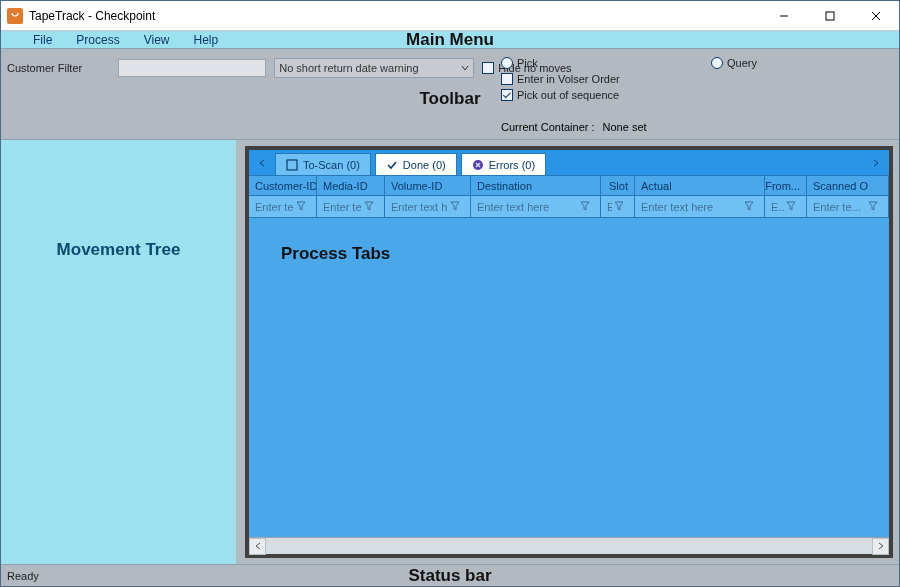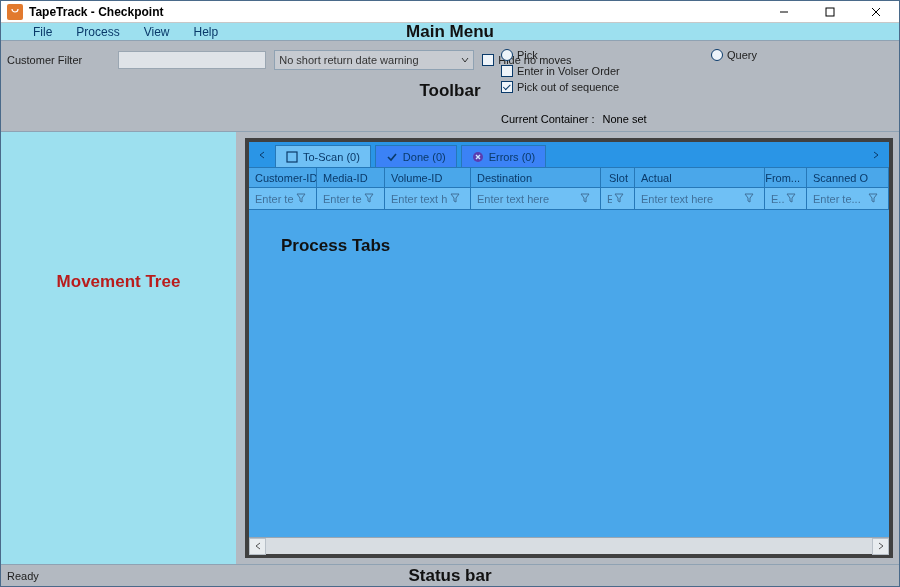--- a/index.html
+++ b/index.html
@@ -1,20 +1,20 @@
 <!DOCTYPE html>
 <html><head>
 <meta charset="utf-8">
 <style>
   * { box-sizing: border-box; margin: 0; padding: 0; }
   html, body { width: 900px; height: 587px; font-family: "Segoe UI", Tahoma, sans-serif; font-size: 12px; color: #000; overflow: hidden; background:#fff; }
   .window { width: 900px; height: 587px; border: 1px solid #4a6a8a; display: flex; flex-direction: column; background: #fff; }
 
   
-  .titlebar { height: 22px; background: #fff; display: flex; align-items: center; border-bottom: 1px solid #c8c8c8; font-weight: bold; }
+  .titlebar { height: 30px; background: #fff; display: flex; align-items: center; border-bottom: 1px solid #c8c8c8; }
   .titlebar .app-icon { width: 16px; height: 16px; margin-left: 6px; margin-right: 6px; background: #e27a2e; border-radius: 2px; display:flex; align-items:center; justify-content:center; }
   .titlebar .app-icon svg { width:10px; height:10px; }
   .titlebar .title { flex: 0 0 auto; font-size: 12px; }
   .titlebar .spacer { flex: 1; }
   .win-btn { width: 46px; height: 30px; display: flex; align-items: center; justify-content: center; }
   .win-btn svg { width: 10px; height: 10px; }
 
   
   .menubar { position: relative; height: 17px; background: #9de0ef; display: flex; align-items: center; padding-left: 22px; gap: 4px; }
   .menubar .menu-item { padding: 2px 10px; color: #0a3a6a; font-size: 12px; }
@@ -32,28 +32,28 @@
   .chk .box.checked::after { content:""; width:6px; height:3px; border-left:1.5px solid #0a3a6a; border-bottom:1.5px solid #0a3a6a; transform: rotate(-45deg) translate(0,-1px);}
   .rad .circ { width: 12px; height: 12px; border: 1px solid #0a3a6a; border-radius: 50%; background: #eef4fa; }
   .toolbar .col2 { position: absolute; left: 500px; top: 8px; display:flex; flex-direction:column; gap:4px; }
   .toolbar .col3 { position: absolute; left: 710px; top: 8px; }
   .toolbar .cc { position:absolute; left:500px; top:72px; font-size:11px; display:flex; gap:8px; }
   .toolbar .overlay-label { position:absolute; left:50%; transform:translateX(-50%); top:40px; font-size:17px; font-weight:700; color:#111; }
 
   
   .body-split { flex:1; display:flex; min-height:0; }
   .left-pane { width: 238px; background:#9de0ef; border-right:3px solid #b3b9c1; position:relative; }
-  .left-pane .overlay-label { position:absolute; top:100px; left:50%; transform:translateX(-50%); font-size:17px; font-weight:700; color:#b91c1c; white-space:nowrap;margin-top:40px; }
+  .left-pane .overlay-label { position:absolute; top:100px; left:50%; transform:translateX(-50%); font-size:17px; font-weight:700; color:#0c4a6e; white-space:nowrap; }
   .right-pane { flex:1; background:#b3b9c1; padding:6px; display:flex; flex-direction:column; min-width:0; }
   .tabs-shell { flex:1; background:#2a95e6; border:4px solid #404040; display:flex; flex-direction:column; position:relative; min-height:0; }
 
   
   .tabs-row { height:26px; display:flex; align-items:stretch; border-bottom:1px solid #2678b8; padding:0 4px; gap:4px; }
   .tab-nav { width:18px; display:flex; align-items:center; justify-content:center; }
-  .tab { display:flex; align-items:center; gap:5px; padding:0 10px; background:#3b82f6; border:1px solid #2678b8; border-bottom:none; margin-top:3px; font-size:11px; color:#0a3a6a; }
+  .tab { display:flex; align-items:center; gap:5px; padding:0 10px; background:#ffffff; border:1px solid #2678b8; border-bottom:none; margin-top:3px; font-size:11px; color:#0a3a6a; }
   .tab.active { background:#6fc0f5; }
   .tab .ic { width:12px; height:12px; display:flex; align-items:center; justify-content:center; }
   .tabs-row .spacer { flex:1; }
 
   
   .grid-header { display:flex; height:20px; border-bottom:1px solid #2678b8; }
   .grid-filter { display:flex; height:22px; border-bottom:1px solid #2678b8; }
   .gh, .gf { display:flex; align-items:center; padding:0 6px; font-size:11px; color:#0a3a6a; border-right:1px solid #2678b8; background:#4aa7ea; overflow:hidden; white-space:nowrap; }
   .gf { background:#6fc0f5; }
   .gf input { width:100%; border:none; background:transparent; font-size:11px; color:#40709a; outline:none; }

